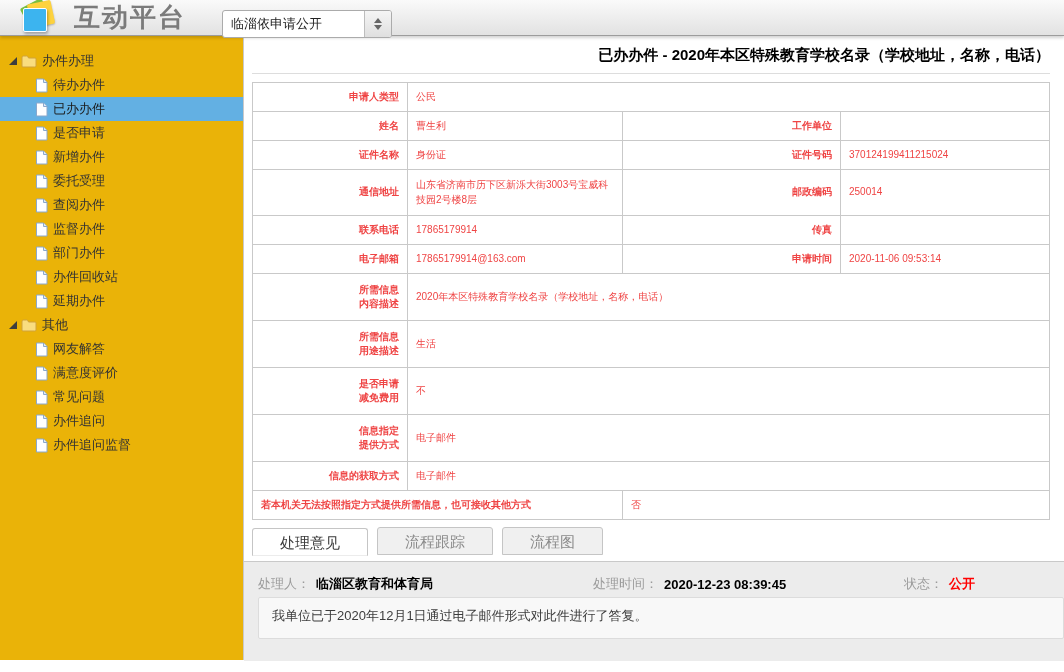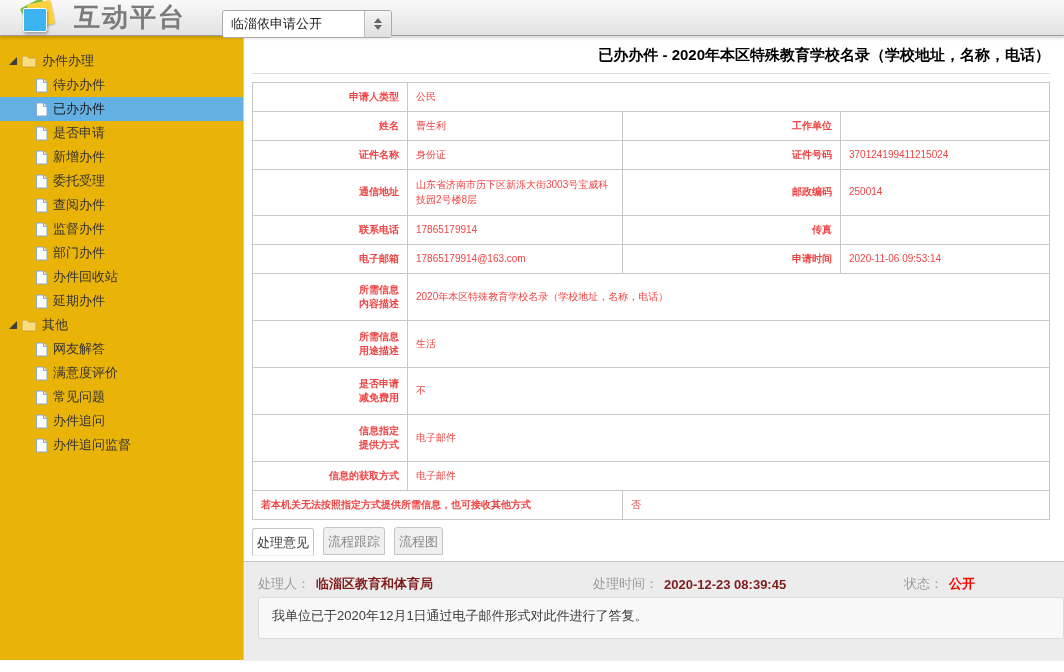--- a/index.html
+++ b/index.html
@@ -59,34 +59,34 @@
   td.lbl { font-weight:bold; text-align:right; white-space:pre-line; background:#fff; }
   td.val { text-align:left; word-break:break-all; }
   td.wide-lbl { font-weight:bold; text-align:left; }
   tr.h-s td { height:29px; }
   tr.h-m td { height:46px; }
   tr.h-l td { height:47px; }
 
   
   .tabbar { display:flex; margin-top:6px; height:29px; align-items:flex-end;
     position:relative; z-index:2; }
-  .tab { height:28px; line-height:27px; padding:0 4px; font-size:13px;
+  .tab { height:28px; line-height:27px; padding:0 27px; font-size:15px;
     border:1px solid #c5c5c5; border-radius:3px 3px 0 0; margin-right:9px;
     cursor:pointer; }
   .tab.active { background:#fff; color:#3a3a3a; border-bottom:1px solid #ececec;
     margin-bottom:-1px; font-weight:normal; }
   .tab.inactive { background:#f0f0f0; color:#8a8a8a; }
 
   
   .panel { position:absolute; left:0; right:-14px; bottom:-1px; top:auto;
     height:100px; background:#ececec; border-top:1px solid #c9c9c9;
     padding:0 14px 0 14px; }
   .meta { display:flex; align-items:center; padding-top:13px; font-size:13px; }
   .meta .lab { color:#9b9b9b; margin-right:6px; }
-  .meta .v { color:#7f1d1d; font-weight:bold; }
+  .meta .v { color:#000000; font-weight:bold; }
   .m1 { flex:0 0 335px; display:flex; align-items:center; }
   .m2 { flex:1; display:flex; align-items:center; }
   .m3 { flex:0 0 160px; display:flex; align-items:center; }
   .status-v { font-weight:normal; }
   .reply-box { margin-top:4px; background:#f8f8f8; border:1px solid #dcdcdc;
     border-radius:2px; padding:9px 13px; font-size:13px; color:#3c3c3c;
     min-height:42px; }
 </style>
 </head>
 <body>

